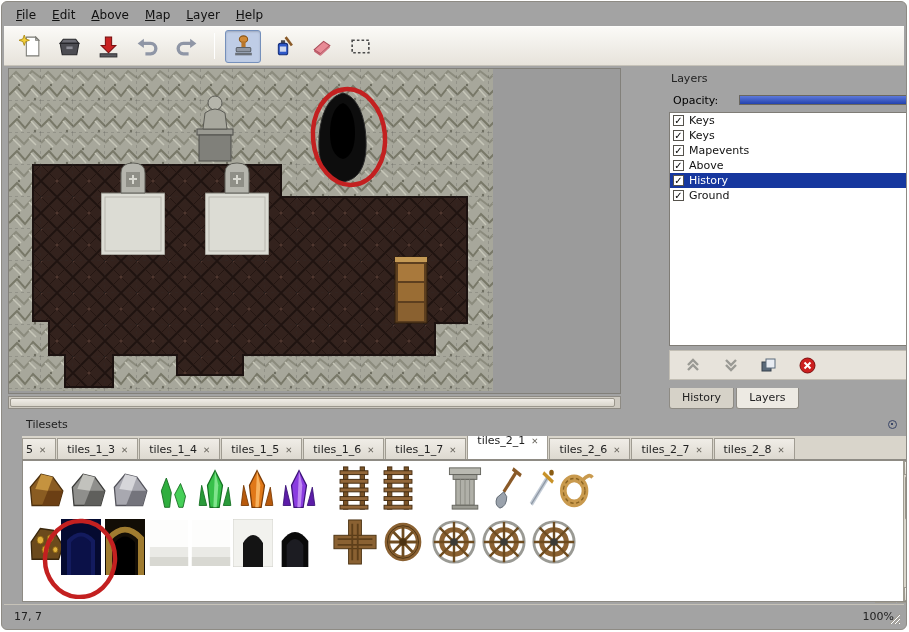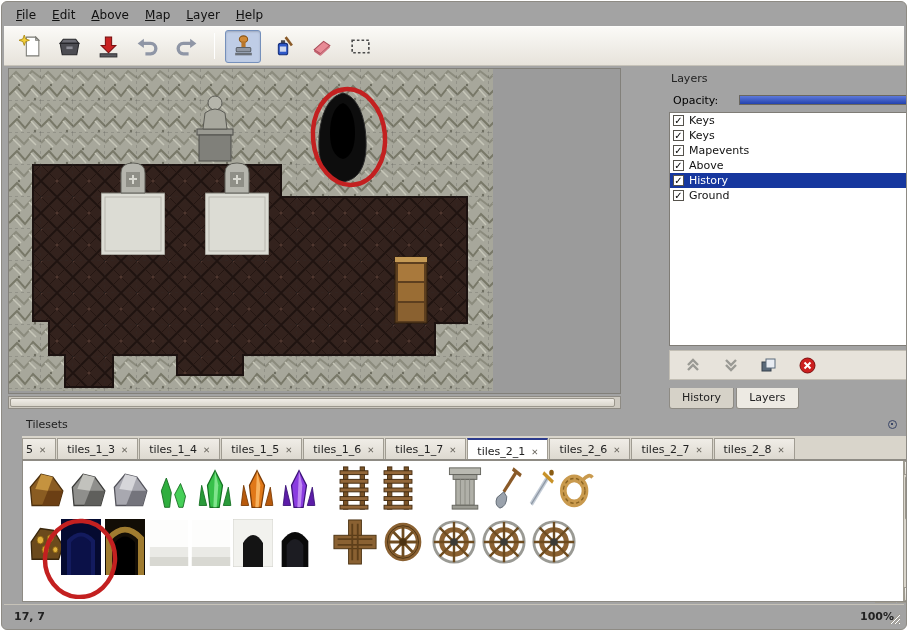--- a/index.html
+++ b/index.html
@@ -69,42 +69,42 @@
 
   
   .tilesets-panel { position: absolute; left: 20px; top: 412px; width: 897px; height: 190px; }
   .ts-tabstrip { position: absolute; left: 0; right: 0; top: 22px; height: 24px;
                  background: #d9d5cb; border-bottom: 1px solid #8e8b84;
                  display: flex; align-items: flex-end; overflow: hidden; padding-right: 44px; }
   .tstab { display: flex; align-items: center; gap: 6px; padding: 4px 9px 3px; font-size: 11px;
            background: linear-gradient(#f0ede7, #ddd9d0); border: 1px solid #a09c92; border-bottom: none;
            margin-right: 1px; color: #222; white-space: nowrap; flex: none; }
   .tstab.partial { padding-left: 3px; }
-  .tstab.act { background: #fff; border-top: 2px solid #2b3a8c; padding-top: 5px; padding-bottom: 1px; }
+  .tstab.act { background: #fff; border-top: 2px solid #2b3a8c; padding-top: 5px; padding-bottom: 12px; }
   .tabx { font-size: 8.5px; color: #6a675f; }
   .tabnav { position: absolute; right: 1px; bottom: 1px; display: flex; gap: 1px; }
   .tabnav .navbtn { width: 21px; height: 20px; font-size: 8px; color: #44423c;
                     background: linear-gradient(#f4f2ee, #dcd8d0); border: 1px solid #a09c92;
                     display: flex; align-items: center; justify-content: center; }
   .tabnav .navbtn.dim { color: #a6a29a; }
   .ts-content { position: absolute; left: 0; right: 0; top: 46px; bottom: 2px;
                 background: #fff; border: 1px solid #8e8b84; overflow: hidden; }
   .vscroll { position: absolute; right: 0; top: 0; bottom: 0; width: 15px;
              background: #d9d5cb; border-left: 1px solid #a09c92; }
   .vscroll .arr { position: absolute; left: 0; width: 14px; height: 14px; font-size: 7px; color: #44423c;
                   display: flex; align-items: center; justify-content: center;
                   background: linear-gradient(#f4f2ee, #dcd8d0); border: 1px solid #a09c92; }
   .vscroll .arr.up { top: 0; }  .vscroll .arr.down { bottom: 0; }
   .vscroll .vthumb { position: absolute; left: 1px; top: 15px; width: 12px; height: 44px;
                      background: linear-gradient(#f0ede7,#d9d5cb); border: 1px solid #9a968c; border-radius: 2px; }
 
   
   .statusbar { position: absolute; left: 2px; right: 2px; top: 602px; height: 24px;
                border-top: 1px solid #c6c2b8; display: flex; align-items: center;
-               font-size: 11px; color: #222; padding: 0 10px; font-weight: bold; }
+               font-size: 11px; color: #222; padding: 0 10px; }
   .statusbar .zoom { margin-left: auto; }
   .grip { position: absolute; right: 3px; bottom: 3px; }
 
   .hidden-defs { position: absolute; width: 0; height: 0; overflow: hidden; }
 </style>
 </head>
 <body>
 
 <svg class="hidden-defs" aria-hidden="true">
   <defs>

